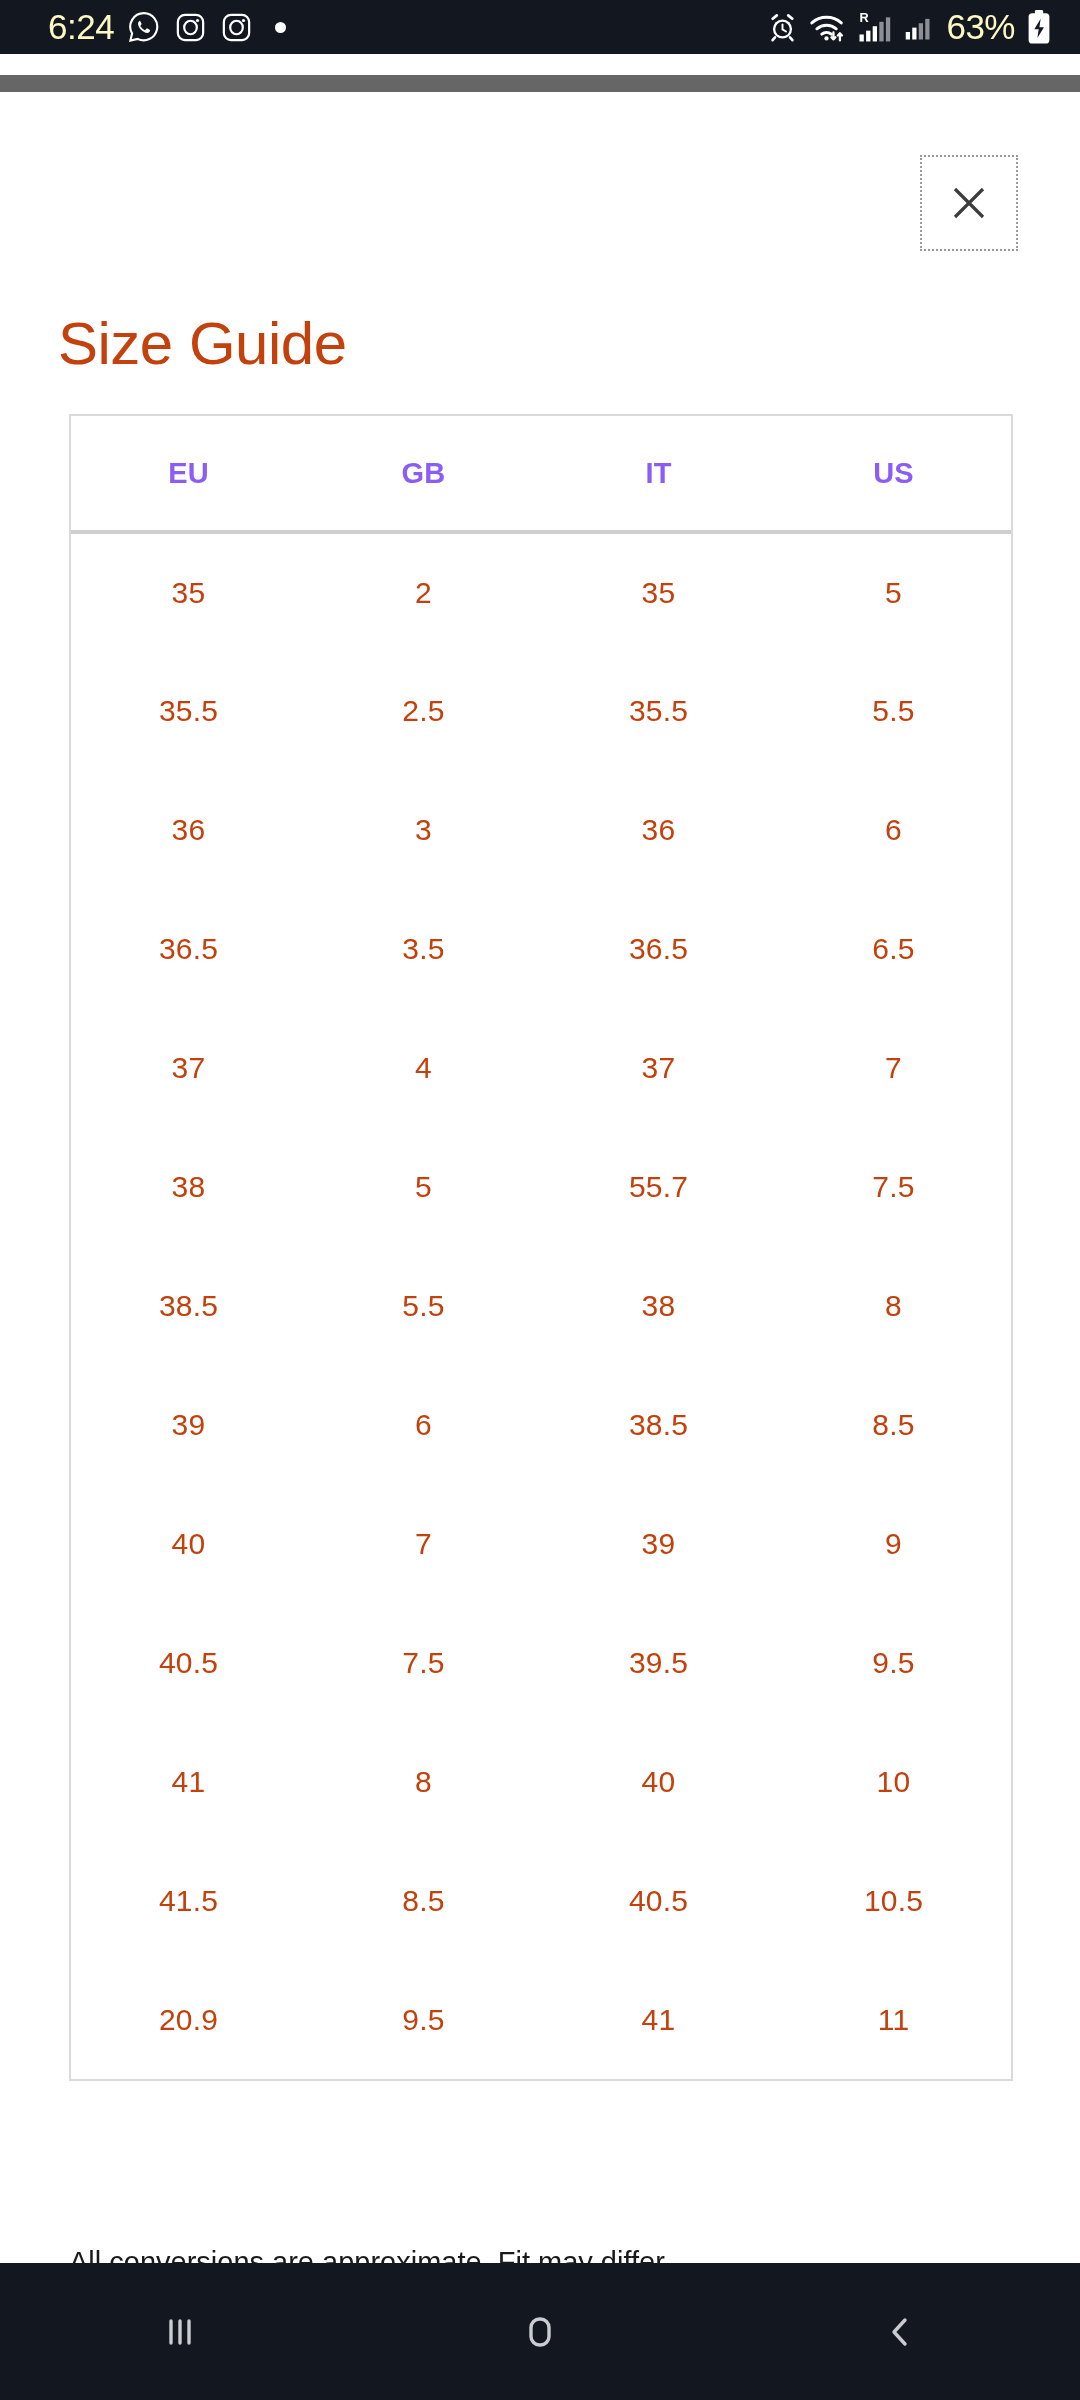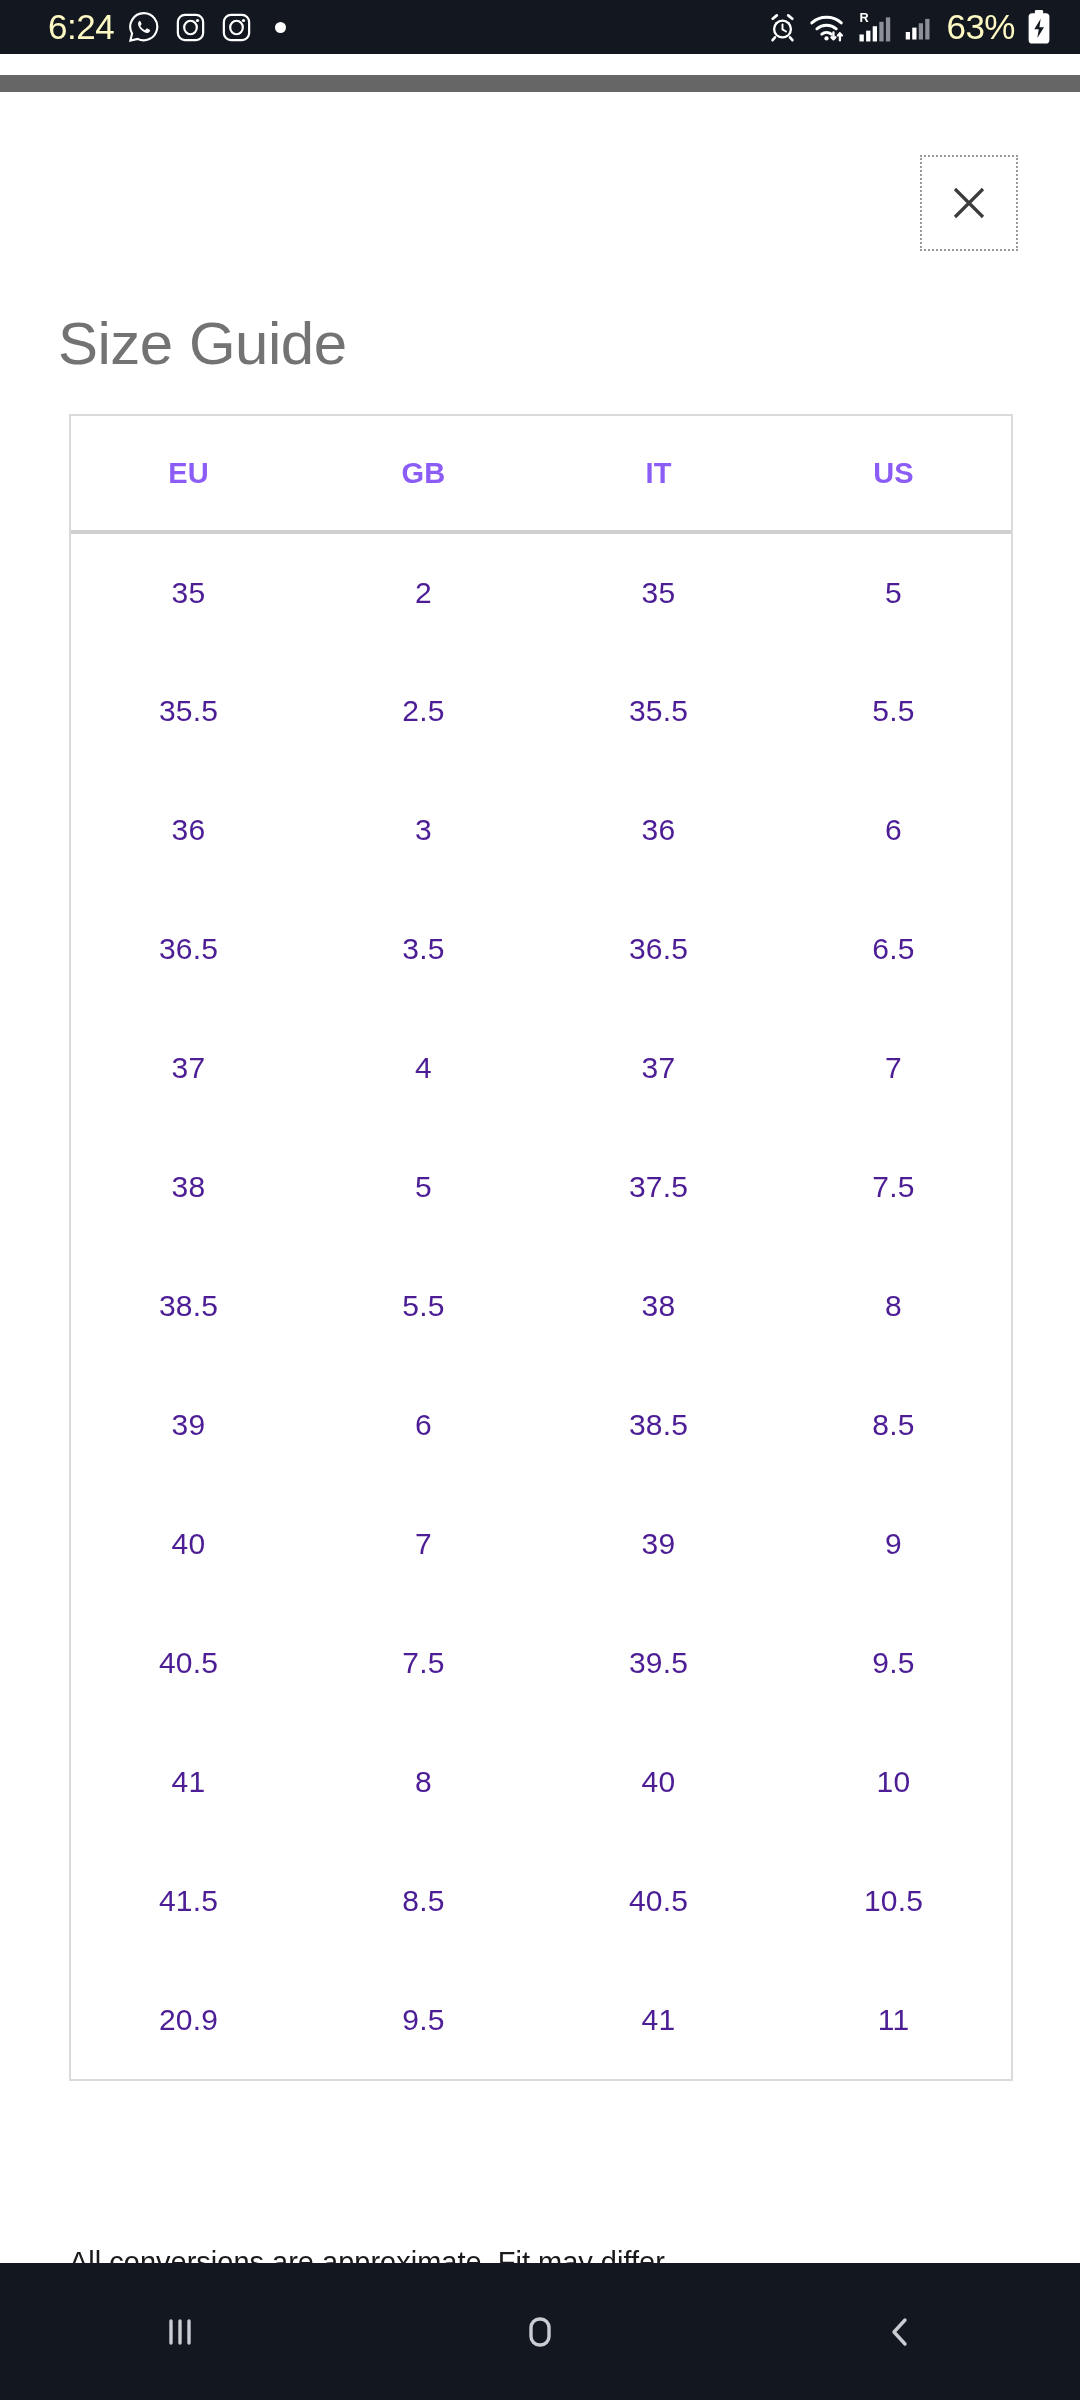--- a/index.html
+++ b/index.html
@@ -46,21 +46,21 @@
     width:98px; height:96px;
     border:2px dotted #9a9a9a;
     background:transparent;
     display:flex; align-items:center; justify-content:center;
     cursor:pointer;
   }
   #close-button svg{ display:block; }
 
   #page-title{
     position:absolute; left:58px; top:222px;
-    font-size:60px; font-weight:300; color:#737373;
+    font-size:60px; font-weight:300; color:#c2410c;
     letter-spacing:-0.5px; line-height:1;
   }
 
   
   #size-table-wrap{
     position:absolute; left:69px; top:322px;
     width:944px;
     border:2px solid #dadada;
     background:#ffffff;
   }
@@ -69,21 +69,21 @@
   }
   table.size-table thead th{
     height:116px;
     font-size:29px; font-weight:bold; color:#8b5cf6;
     text-align:center; vertical-align:middle;
     border-bottom:4px solid #cfcfcf;
     letter-spacing:0.2px;
   }
   table.size-table tbody td{
     height:119px;
-    font-size:30px; font-weight:400; color:#4c1d95;
+    font-size:30px; font-weight:400; color:#c2410c;
     text-align:center; vertical-align:middle;
     letter-spacing:0.2px;
   }
 
   #table-note{
     position:absolute; left:69px; top:2148px;
     width:944px;
     font-size:29px; color:#1a1a1a; line-height:1.55;
     font-weight:400;
   }
@@ -237,21 +237,21 @@
           </tr>
           <tr>
             <td>37</td>
             <td>4</td>
             <td>37</td>
             <td>7</td>
           </tr>
           <tr>
             <td>38</td>
             <td>5</td>
-            <td>37.5</td>
+            <td>55.7</td>
             <td>7.5</td>
           </tr>
           <tr>
             <td>38.5</td>
             <td>5.5</td>
             <td>38</td>
             <td>8</td>
           </tr>
           <tr>
             <td>39</td>

